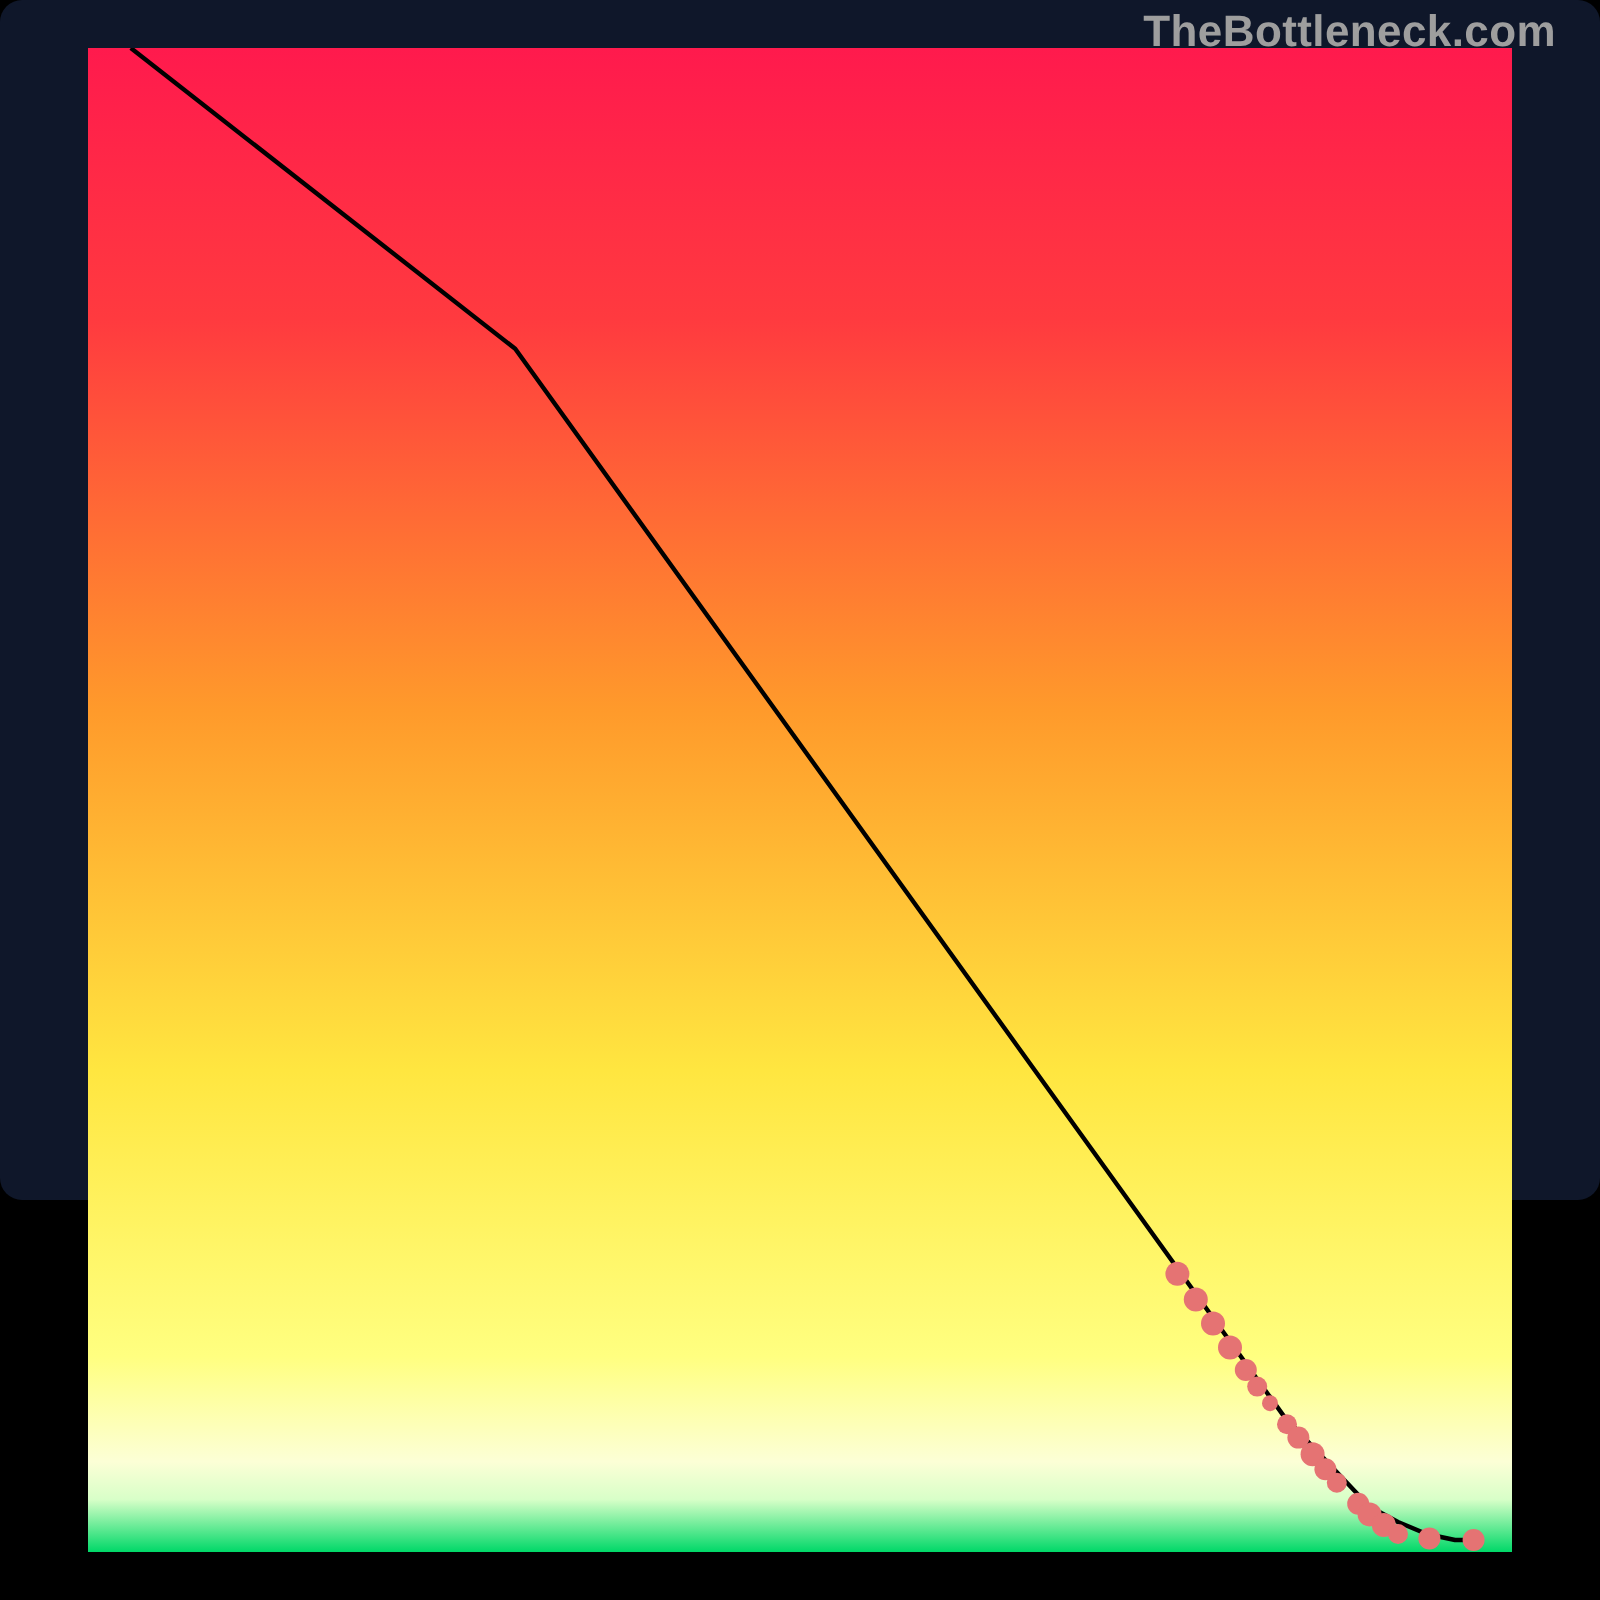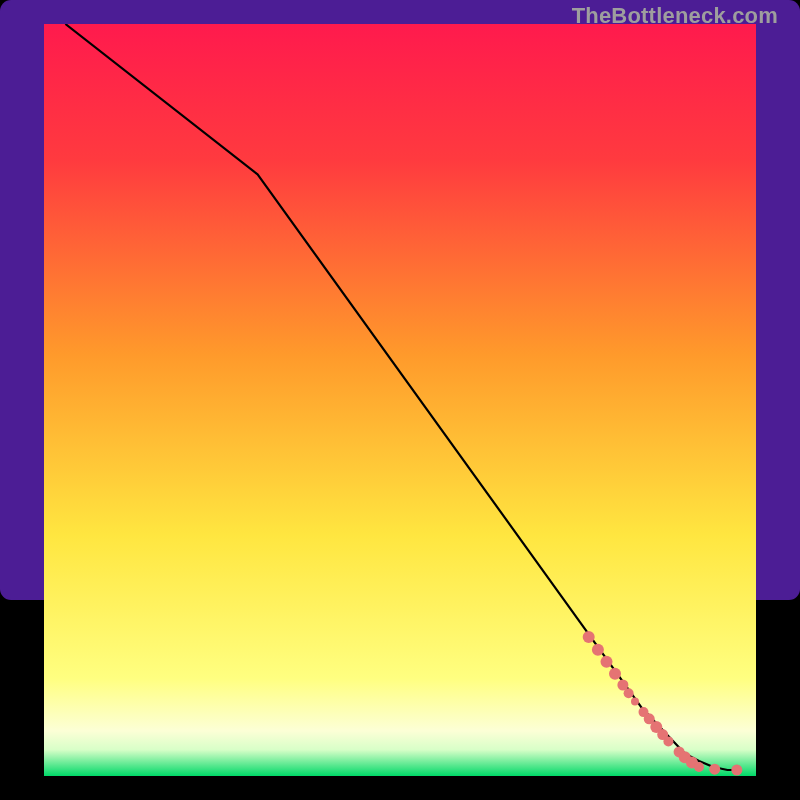--- a/index.html
+++ b/index.html
@@ -8,21 +8,21 @@
     width: 800px;
     height: 800px;
     overflow: hidden;
     background: #000;
     font-family: Arial, Helvetica, sans-serif;
   }
   .outer {
     position: relative;
     width: 800px;
     height: 600px;
-    background: #4c1d95;
+    background: #0f172a;
     border-radius: 11px;
   }
   .watermark {
     position: absolute;
     top: 3px;
     right: 22px;
     color: #9e9e9e;
     font-size: 22px;
     font-weight: 600;
     letter-spacing: 0.2px;

